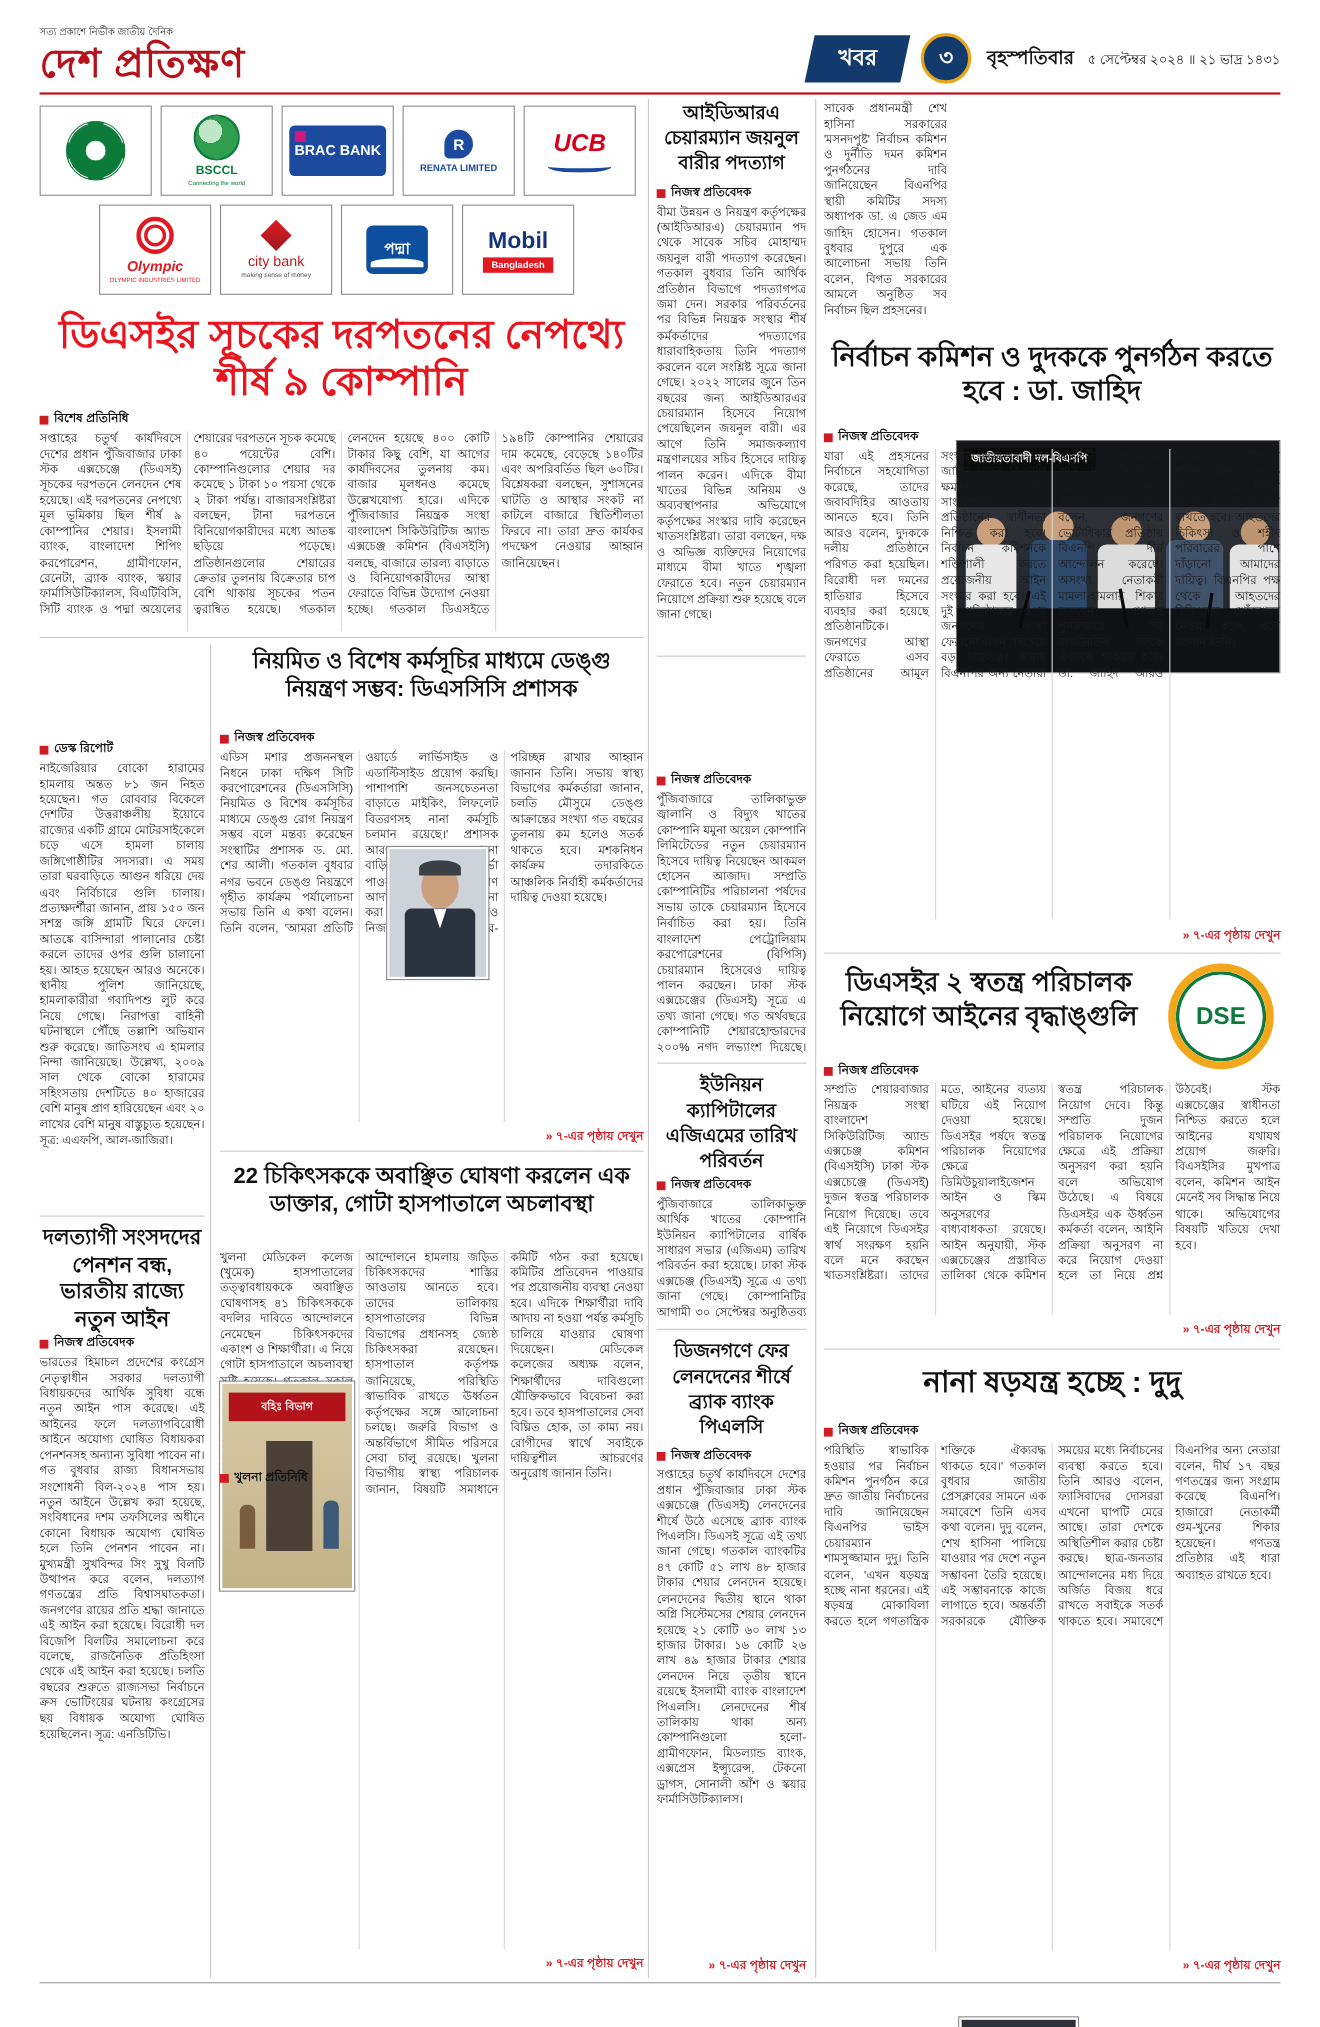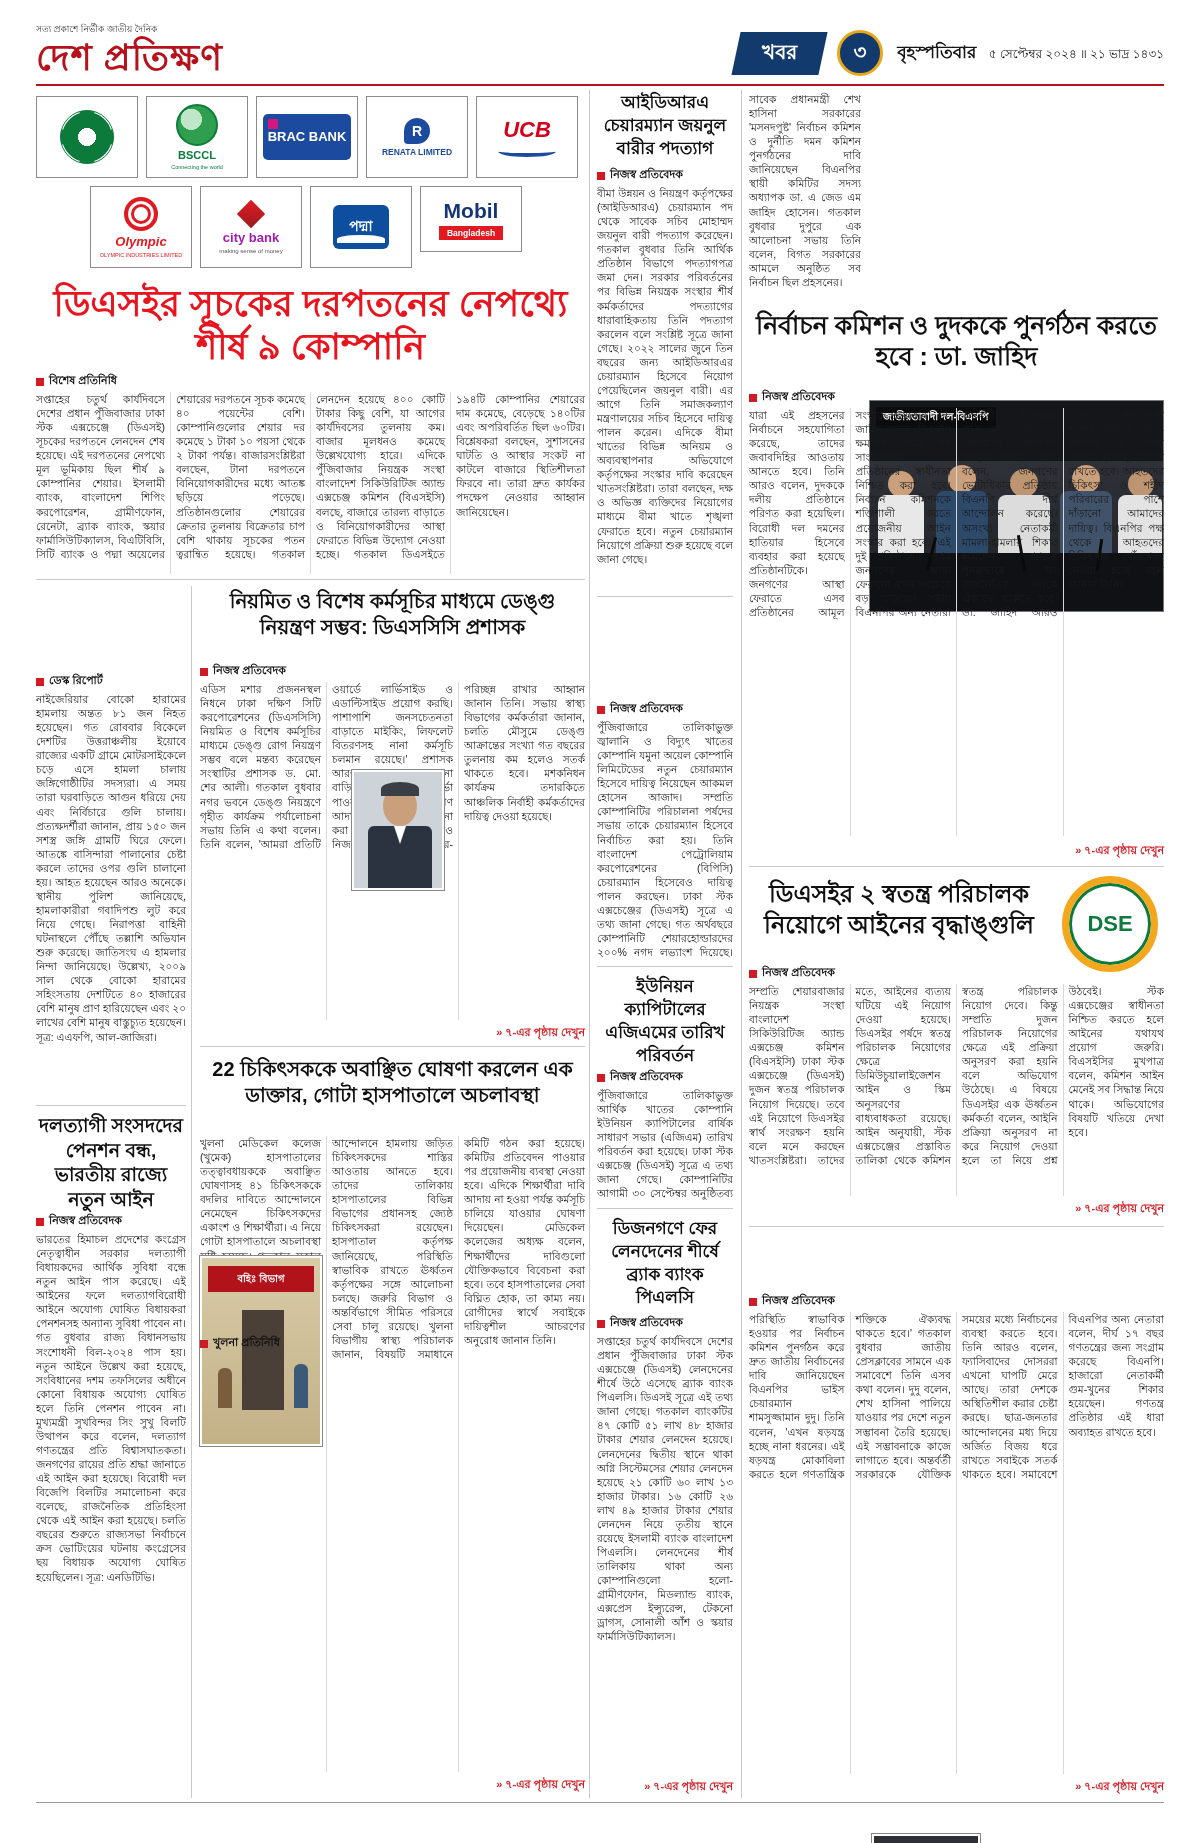--- a/index.html
+++ b/index.html
@@ -75,30 +75,30 @@
     <div style="width:58px;height:7px;border-bottom:4px solid #1b4a9e;border-radius:0 0 60% 60%;"></div>
   </div>
 
   <div class="abs logo-box" style="left:90px;top:186px;width:102px;height:82px;">
     <div style="width:26px;height:26px;border-radius:50%;border:4px solid #e11a22;box-shadow:inset 0 0 0 3px #fff,inset 0 0 0 6px #e11a22;"></div>
     <div style="font-size:13px;font-weight:bold;font-style:italic;color:#e11a22;">Olympic</div>
     <div style="font-size:5.5px;color:#e11a22;">OLYMPIC INDUSTRIES LIMITED</div>
   </div>
   <div class="abs logo-box" style="left:200px;top:186px;width:102px;height:82px;">
     <div style="width:20px;height:20px;background:linear-gradient(135deg,#e11a22,#9b1b1f);transform:rotate(45deg);margin:3px;"></div>
-    <div style="font-size:13px;font-weight:bold;color:#a21caf;">city bank</div>
+    <div style="font-size:13px;font-weight:normal;color:#b91c1c;">city bank</div>
     <div style="font-size:6px;color:#555;">making sense of money</div>
   </div>
   <div class="abs logo-box" style="left:310px;top:186px;width:102px;height:82px;">
     <div style="width:56px;height:44px;background:#0d4f9e;border-radius:6px;display:flex;align-items:center;justify-content:center;position:relative;overflow:hidden;">
       <div style="position:absolute;bottom:6px;left:4px;width:48px;height:8px;background:#fff;border-radius:50% 50% 0 0;"></div>
       <span style="color:#fff;font-weight:bold;font-size:14px;position:relative;">পদ্মা</span>
     </div>
   </div>
-  <div class="abs logo-box" style="left:420px;top:186px;width:102px;height:66px;">
+  <div class="abs logo-box" style="left:420px;top:186px;width:102px;height:82px;">
     <div style="font-size:21px;font-weight:900;color:#15357a;">Mobil</div>
     <div style="background:#e11a22;color:#fff;font-size:8.5px;font-weight:bold;padding:2px 8px;">Bangladesh</div>
   </div>
 
   <div class="abs headline h-red" style="left:36px;top:282px;width:549px;font-size:36px;line-height:1.2;">ডিএসইর সূচকের দরপতনের নেপথ্যে শীর্ষ ৯ কোম্পানি</div>
   <div class="abs byline" style="left:36px;top:372px;">
     <span class="sq"></span>
     <span>বিশেষ প্রতিনিধি</span>
   </div>
   <div class="abs body-text c4" style="left:36px;top:392px;width:549px;height:182px;">সপ্তাহের চতুর্থ কার্যদিবসে দেশের প্রধান পুঁজিবাজার ঢাকা স্টক এক্সচেঞ্জে (ডিএসই) সূচকের দরপতনে লেনদেন শেষ হয়েছে। এই দরপতনের নেপথ্যে মূল ভূমিকায় ছিল শীর্ষ ৯ কোম্পানির শেয়ার। ইসলামী ব্যাংক, বাংলাদেশ শিপিং করপোরেশন, গ্রামীণফোন, রেনেটা, ব্র্যাক ব্যাংক, স্কয়ার ফার্মাসিউটিক্যালস, বিএটিবিসি, সিটি ব্যাংক ও পদ্মা অয়েলের শেয়ারের দরপতনে সূচক কমেছে ৪০ পয়েন্টের বেশি। কোম্পানিগুলোর শেয়ার দর কমেছে ১ টাকা ১০ পয়সা থেকে ২ টাকা পর্যন্ত। বাজারসংশ্লিষ্টরা বলছেন, টানা দরপতনে বিনিয়োগকারীদের মধ্যে আতঙ্ক ছড়িয়ে পড়েছে। প্রতিষ্ঠানগুলোর শেয়ারের ক্রেতার তুলনায় বিক্রেতার চাপ বেশি থাকায় সূচকের পতন ত্বরান্বিত হয়েছে। গতকাল লেনদেন হয়েছে ৪০০ কোটি টাকার কিছু বেশি, যা আগের কার্যদিবসের তুলনায় কম। বাজার মূলধনও কমেছে উল্লেখযোগ্য হারে। এদিকে পুঁজিবাজার নিয়ন্ত্রক সংস্থা বাংলাদেশ সিকিউরিটিজ অ্যান্ড এক্সচেঞ্জ কমিশন (বিএসইসি) বলছে, বাজারে তারল্য বাড়াতে ও বিনিয়োগকারীদের আস্থা ফেরাতে বিভিন্ন উদ্যোগ নেওয়া হচ্ছে। গতকাল ডিএসইতে ১৯৪টি কোম্পানির শেয়ারের দাম কমেছে, বেড়েছে ১৪০টির এবং অপরিবর্তিত ছিল ৬০টির। বিশ্লেষকরা বলছেন, সুশাসনের ঘাটতি ও আস্থার সংকট না কাটলে বাজারে স্থিতিশীলতা ফিরবে না। তারা দ্রুত কার্যকর পদক্ষেপ নেওয়ার আহ্বান জানিয়েছেন।</div>
@@ -217,20 +217,21 @@
     <span style="font-size:22px;font-weight:900;color:#0d7a3e;">DSE</span>
   </div>
   <div class="abs byline" style="left:749px;top:964px;">
     <span class="sq"></span>
     <span>নিজস্ব প্রতিবেদক</span>
   </div>
   <div class="abs body-text c4" style="left:749px;top:984px;width:415px;height:212px;">সম্প্রতি শেয়ারবাজার নিয়ন্ত্রক সংস্থা বাংলাদেশ সিকিউরিটিজ অ্যান্ড এক্সচেঞ্জ কমিশন (বিএসইসি) ঢাকা স্টক এক্সচেঞ্জে (ডিএসই) দুজন স্বতন্ত্র পরিচালক নিয়োগ দিয়েছে। তবে এই নিয়োগে ডিএসইর স্বার্থ সংরক্ষণ হয়নি বলে মনে করছেন খাতসংশ্লিষ্টরা। তাদের মতে, আইনের ব্যত্যয় ঘটিয়ে এই নিয়োগ দেওয়া হয়েছে। ডিএসইর পর্ষদে স্বতন্ত্র পরিচালক নিয়োগের ক্ষেত্রে ডিমিউচুয়ালাইজেশন আইন ও স্কিম অনুসরণের বাধ্যবাধকতা রয়েছে। আইন অনুযায়ী, স্টক এক্সচেঞ্জের প্রস্তাবিত তালিকা থেকে কমিশন স্বতন্ত্র পরিচালক নিয়োগ দেবে। কিন্তু সম্প্রতি দুজন পরিচালক নিয়োগের ক্ষেত্রে এই প্রক্রিয়া অনুসরণ করা হয়নি বলে অভিযোগ উঠেছে। এ বিষয়ে ডিএসইর এক ঊর্ধ্বতন কর্মকর্তা বলেন, আইনি প্রক্রিয়া অনুসরণ না করে নিয়োগ দেওয়া হলে তা নিয়ে প্রশ্ন উঠবেই। স্টক এক্সচেঞ্জের স্বাধীনতা নিশ্চিত করতে হলে আইনের যথাযথ প্রয়োগ জরুরি। বিএসইসির মুখপাত্র বলেন, কমিশন আইন মেনেই সব সিদ্ধান্ত নিয়ে থাকে। অভিযোগের বিষয়টি খতিয়ে দেখা হবে।</div>
   <div class="abs more" style="left:749px;top:1200px;width:415px;">» ৭-এর পৃষ্ঠায় দেখুন</div>
   <div class="abs hline" style="left:749px;top:1226px;width:415px;"></div>
 
+  <div class="abs headline" style="left:749px;top:1240px;width:415px;font-size:27px;line-height:1.25;">নানা ষড়যন্ত্র হচ্ছে : দুদু</div>
   <div class="abs byline" style="left:749px;top:1292px;">
     <span class="sq"></span>
     <span>নিজস্ব প্রতিবেদক</span>
   </div>
   <div class="abs body-text c4" style="left:749px;top:1312px;width:415px;height:462px;">পরিস্থিতি স্বাভাবিক হওয়ার পর নির্বাচন কমিশন পুনর্গঠন করে দ্রুত জাতীয় নির্বাচনের দাবি জানিয়েছেন বিএনপির ভাইস চেয়ারম্যান শামসুজ্জামান দুদু। তিনি বলেন, 'এখন ষড়যন্ত্র হচ্ছে নানা ধরনের। এই ষড়যন্ত্র মোকাবিলা করতে হলে গণতান্ত্রিক শক্তিকে ঐক্যবদ্ধ থাকতে হবে।' গতকাল বুধবার জাতীয় প্রেসক্লাবের সামনে এক সমাবেশে তিনি এসব কথা বলেন। দুদু বলেন, শেখ হাসিনা পালিয়ে যাওয়ার পর দেশে নতুন সম্ভাবনা তৈরি হয়েছে। এই সম্ভাবনাকে কাজে লাগাতে হবে। অন্তর্বর্তী সরকারকে যৌক্তিক সময়ের মধ্যে নির্বাচনের ব্যবস্থা করতে হবে। তিনি আরও বলেন, ফ্যাসিবাদের দোসররা এখনো ঘাপটি মেরে আছে। তারা দেশকে অস্থিতিশীল করার চেষ্টা করছে। ছাত্র-জনতার আন্দোলনের মধ্য দিয়ে অর্জিত বিজয় ধরে রাখতে সবাইকে সতর্ক থাকতে হবে। সমাবেশে বিএনপির অন্য নেতারা বলেন, দীর্ঘ ১৭ বছর গণতন্ত্রের জন্য সংগ্রাম করেছে বিএনপি। হাজারো নেতাকর্মী গুম-খুনের শিকার হয়েছেন। গণতন্ত্র প্রতিষ্ঠার এই ধারা অব্যাহত রাখতে হবে।</div>
   <div class="abs photo-frame" style="left:872px;top:1312px;width:108px;height:148px;background:linear-gradient(#2e3138,#17191c);border:2px solid #fff;outline:1px solid #888;">
     
     
     
     

